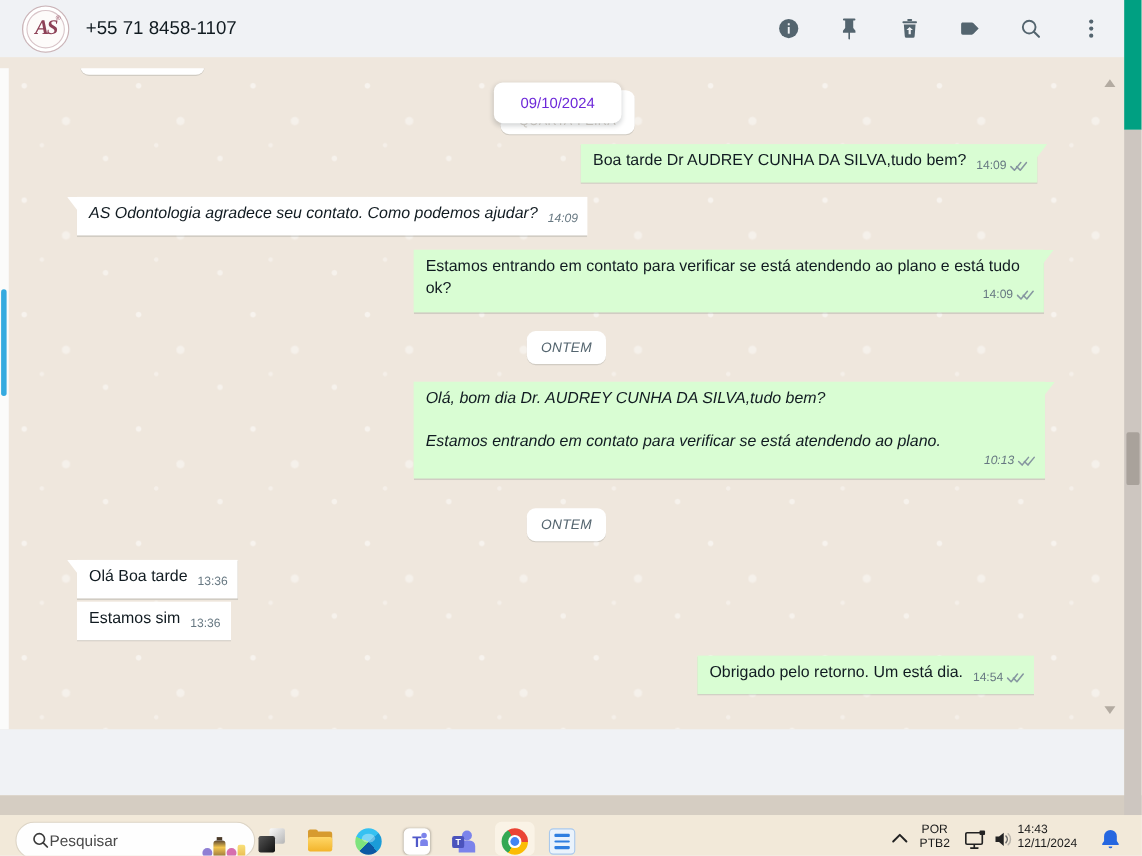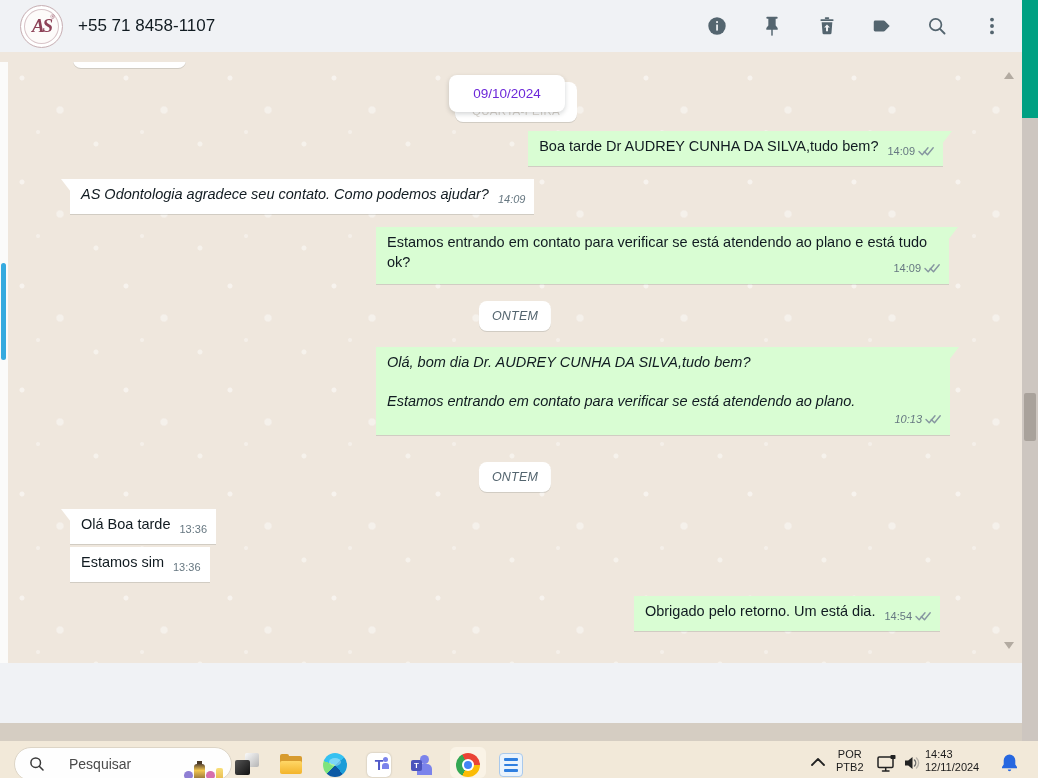--- a/index.html
+++ b/index.html
@@ -73,21 +73,21 @@
   
   .composer { position:absolute; left:0; top:663px; width:1022px; height:60px; background:#f0f2f5; z-index:5; }
 
   
   .window-band { position:absolute; left:0; top:723px; width:1038px; height:18px; background:#d5cdc2; z-index:5; }
 
   
   .taskbar { position:absolute; left:0; top:741px; width:1038px; height:37px; background:#f2e9d9; z-index:7; }
   .search-pill { position:absolute; left:14px; top:6px; width:218px; height:34px; background:#fefefe;
     border:1px solid #ddd5c6; border-radius:17px; display:flex; align-items:center; padding:0 8px 0 14px; overflow:hidden; }
-  .search-input { border:none; outline:none; background:transparent; font-size:14px; color:#3c3c3c; width:92px; margin-left:24px; font-family:"Liberation Sans",sans-serif; }
+  .search-input { border:none; outline:none; background:transparent; font-size:14px; color:#3c3c3c; width:92px; margin-left:0; font-family:"Liberation Sans",sans-serif; }
   .search-input::placeholder { color:#4a4a4a; opacity:1; }
   .search-deco { margin-left:auto; display:flex; align-items:flex-end; gap:1px; height:100%; padding-top:8px; }
   .deco-flower1 { width:9px; height:9px; border-radius:50%; background:#8f7fd4; align-self:flex-end; }
   .deco-lantern { width:11px; height:16px; background:linear-gradient(#5a4632,#f3c64e 40%,#8a6a3a); border-radius:3px; position:relative; }
   .deco-lantern:before { content:""; position:absolute; top:-3px; left:3px; width:5px; height:3px; background:#4a3a28; }
   .deco-flower2 { width:9px; height:9px; border-radius:50%; background:#d66fae; align-self:flex-end; }
   .deco-candle { width:7px; height:12px; background:linear-gradient(#f9e07a,#e7b94e); border-radius:2px; align-self:flex-end; }
 
   .tb-icon { position:absolute; top:12px; width:24px; height:24px; cursor:pointer; }
   .chrome-active-bg { position:absolute; left:450px; top:6px; width:36px; height:31px; background:#faf3e6; border-radius:6px; }

